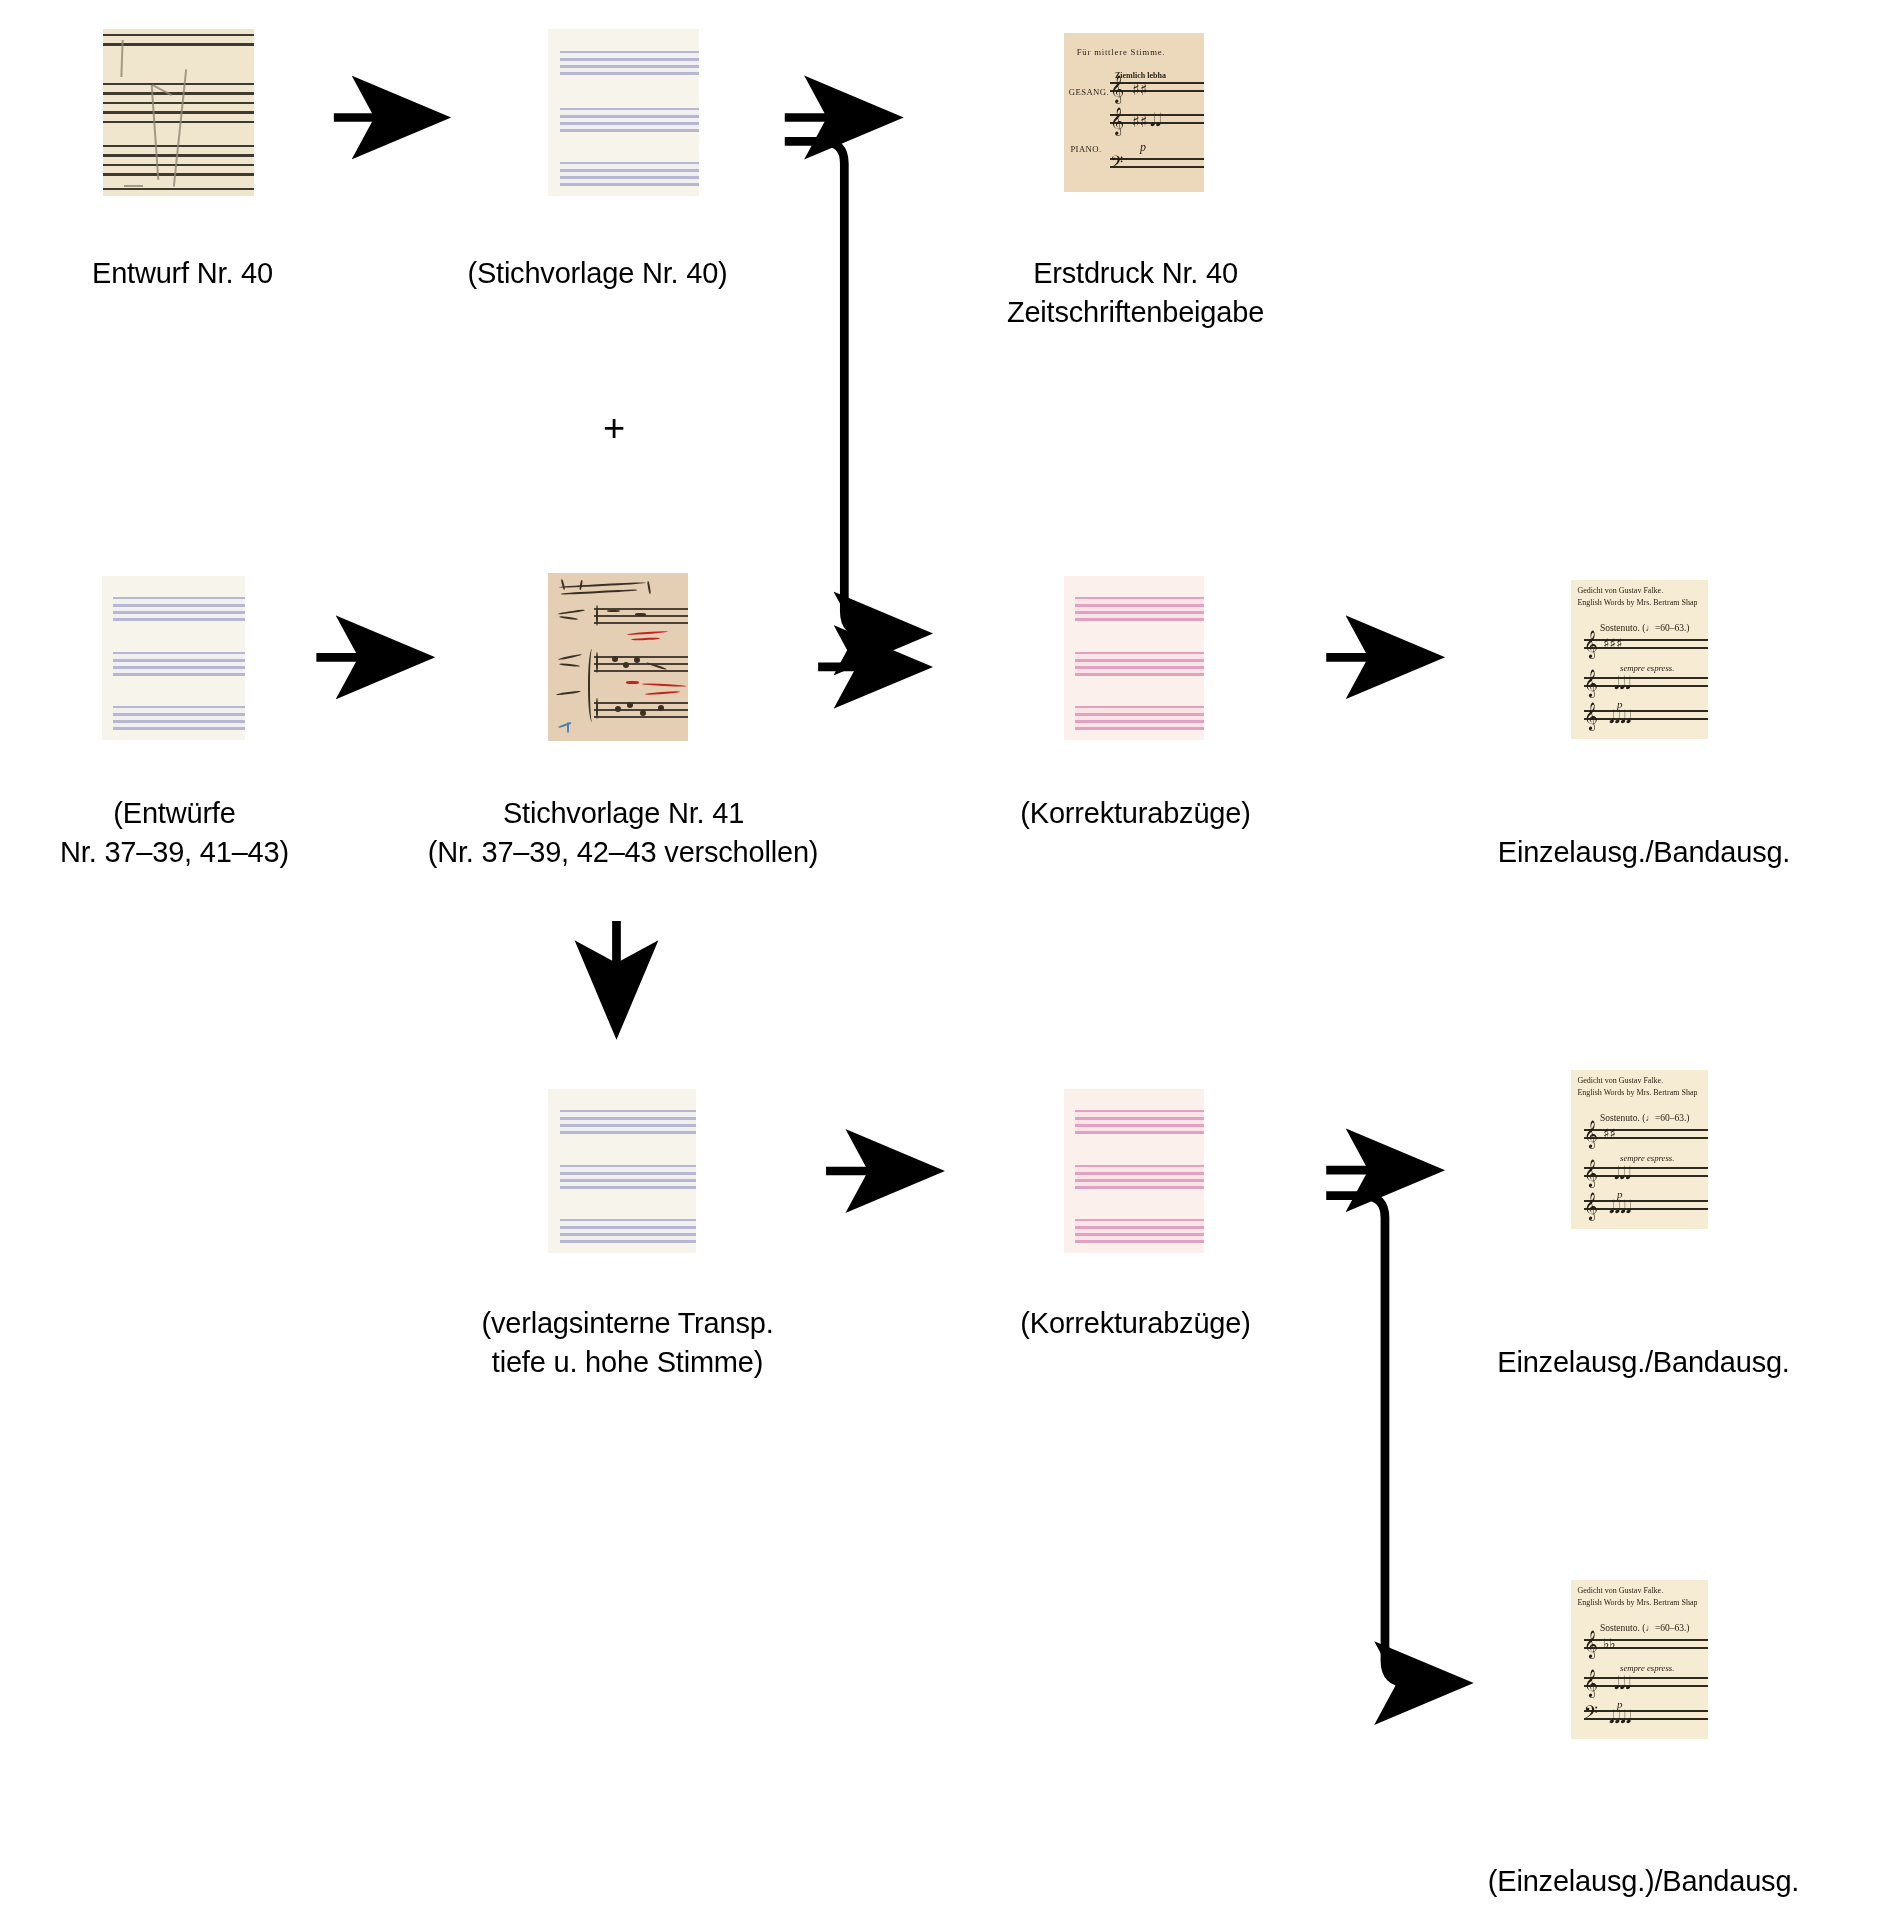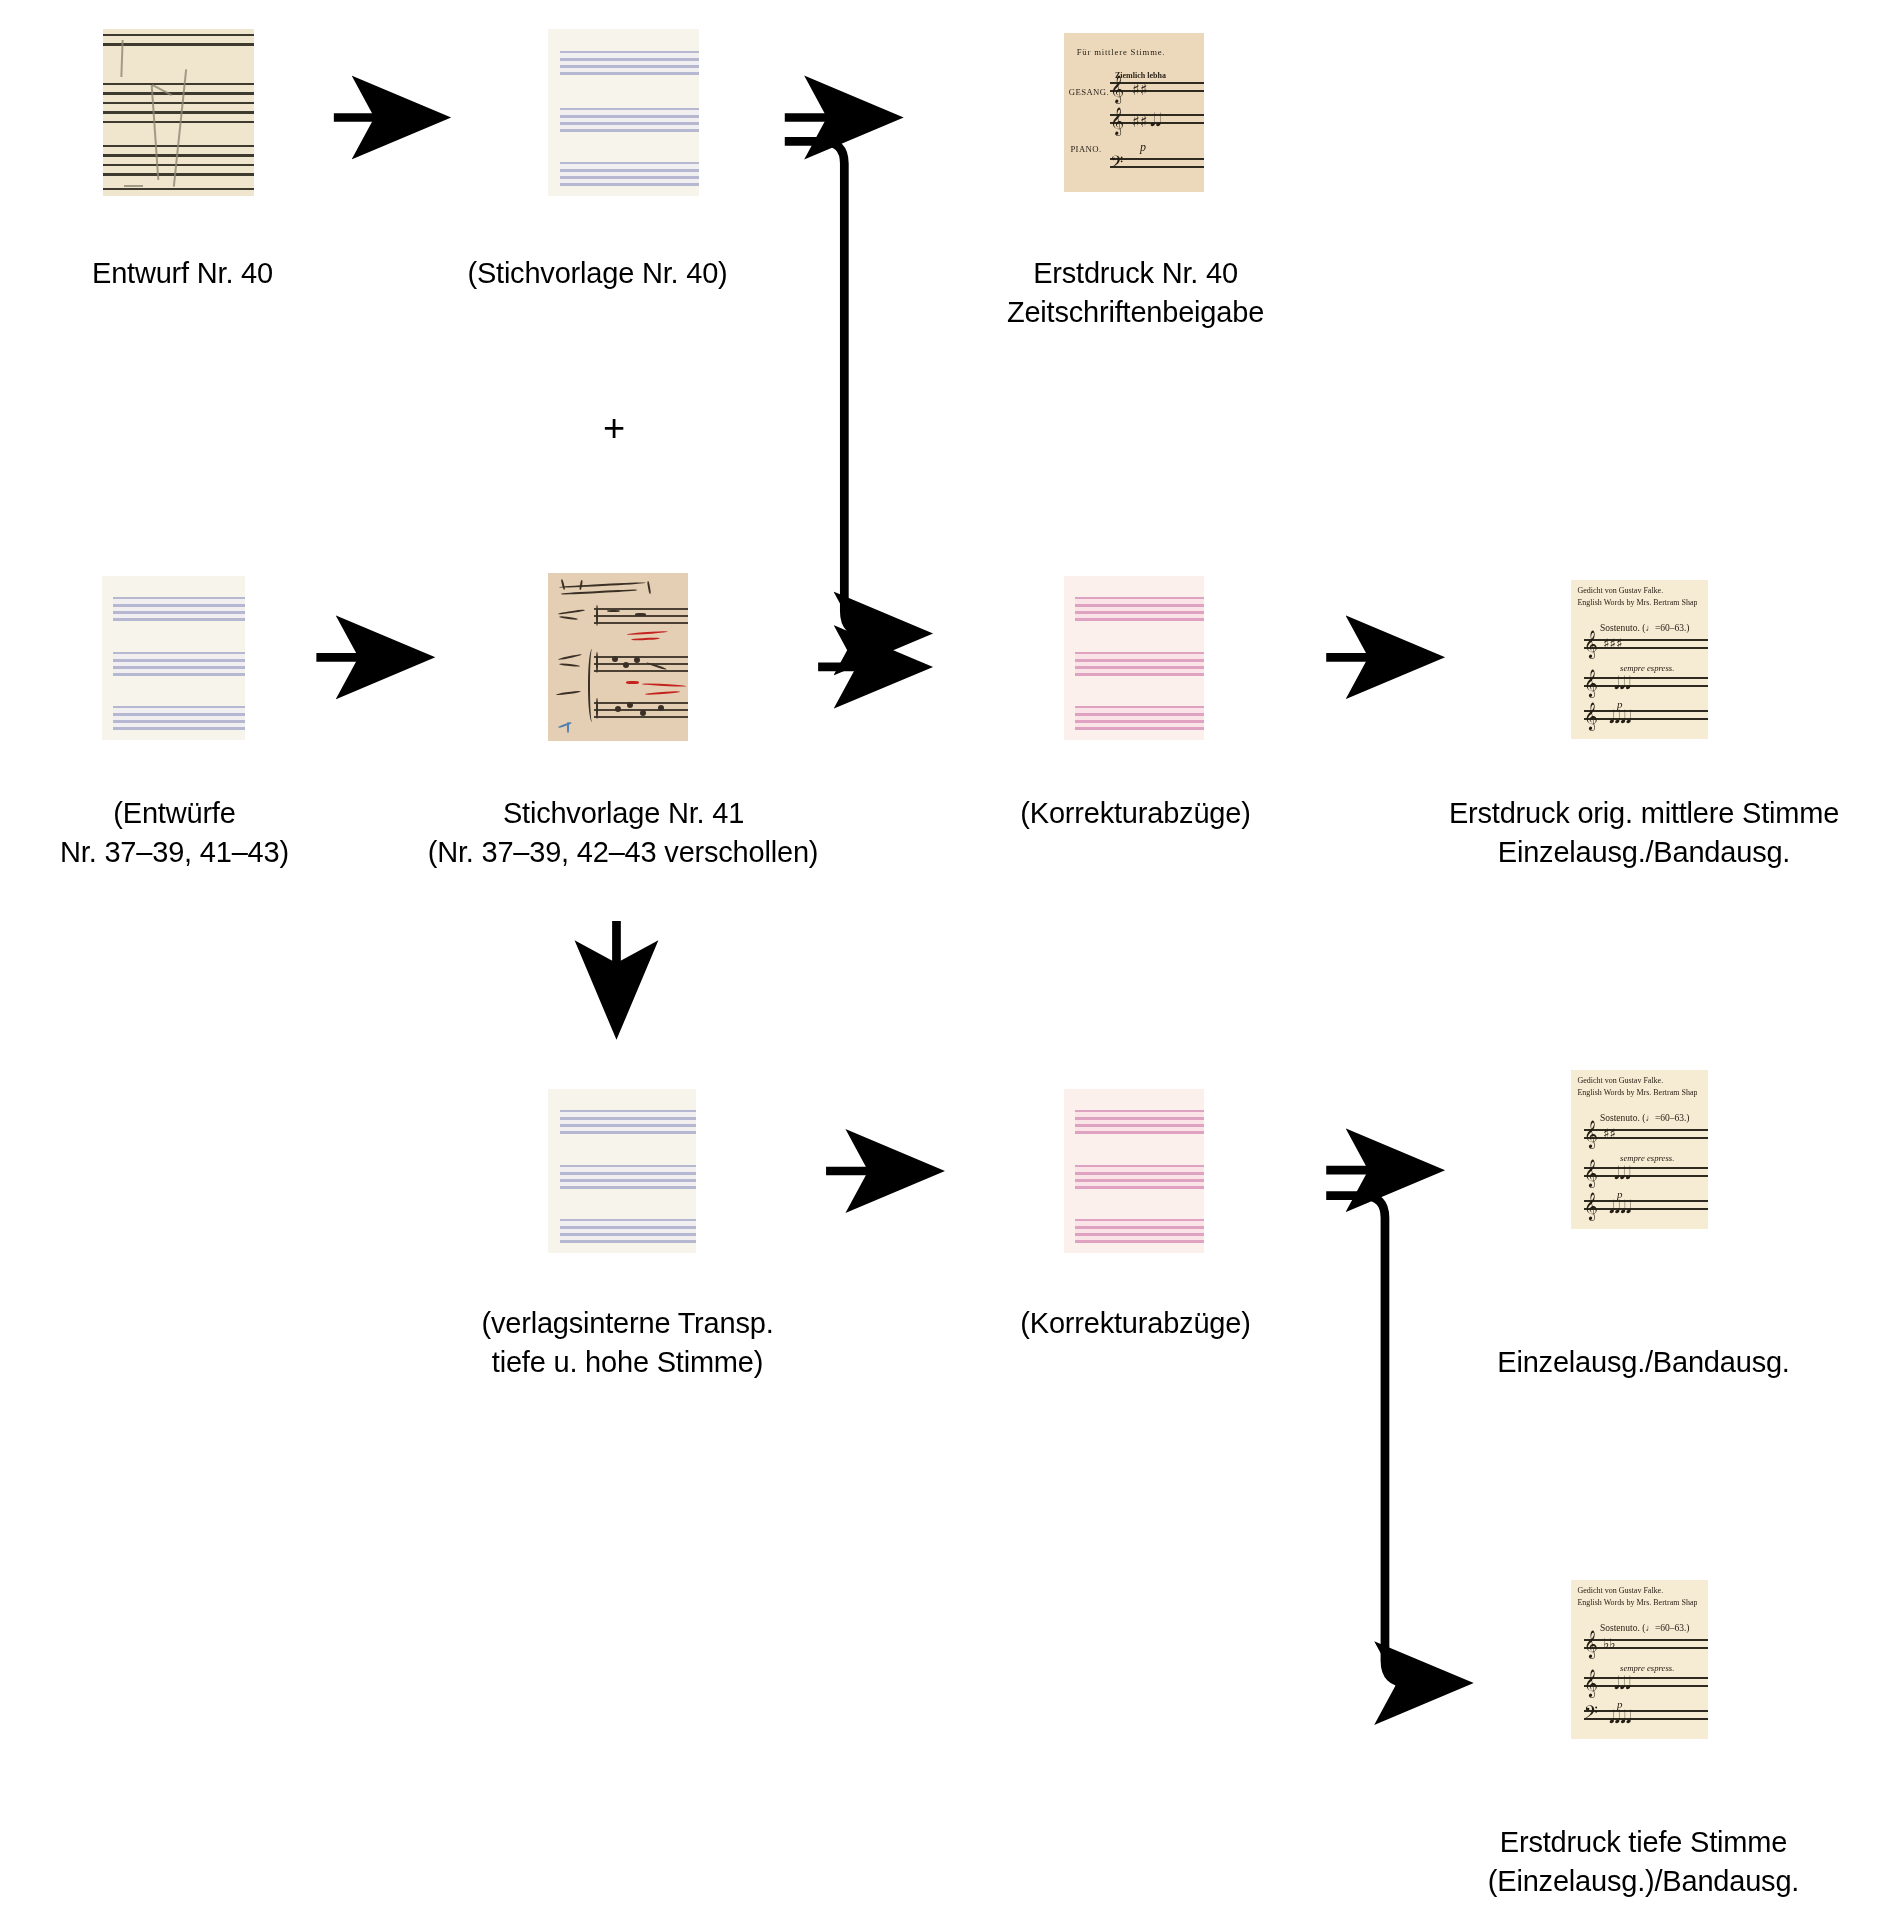--- a/index.html
+++ b/index.html
@@ -359,21 +359,20 @@
       <div class="ptext ital" style="left:49px; top:83px; font-size:8.7px;">sempre  espress.</div>
       <div class="pstaff" style="left:12.7px; top:97px; width:124px; height:14.3px;"></div>
       <div class="glyph" style="left:12.7px; top:91px; font-size:24px;">𝄞</div>
       <div class="glyph" style="left:43px; top:95px; font-size:17.5px;">𝅘𝅥𝅘𝅥𝅘𝅥</div>
       <div class="ptext ital" style="left:46px; top:118px; font-size:11px;">p</div>
       <div class="pstaff" style="left:12.7px; top:130px; width:124px; height:14.3px;"></div>
       <div class="glyph" style="left:12.7px; top:124px; font-size:24px;">𝄞</div>
       <div class="glyph" style="left:38px; top:129px; font-size:17.5px;">𝅘𝅥𝅘𝅥𝅘𝅥𝅘𝅥</div>
       <div class="brace" style="left:8px; top:92px; width:6.4px; height:57px;"></div>
     </div>
-    <div class="caption" style="left:1398px; top:794px; width:492px;">Erstdruck orig. mittlere Stimme</div>
     <div class="caption" style="left:1398px; top:833px; width:492px;">Einzelausg./Bandausg.</div>
   </div>
 
   <div class="node">
     <div class="thumb paper-blue" style="left:548px; top:1089px; width:148px; height:164px;">
       <div class="staff" style="top:20.6px;"></div>
       <div class="staff" style="top:76px;"></div>
       <div class="staff" style="top:130px;"></div>
     </div>
     <div class="caption" style="left:429px; top:1304px; width:397px;">(verlagsinterne Transp.</div>
@@ -421,18 +420,17 @@
       <div class="ptext ital" style="left:49px; top:83px; font-size:8.7px;">sempre  espress.</div>
       <div class="pstaff" style="left:12.7px; top:97px; width:124px; height:14.3px;"></div>
       <div class="glyph" style="left:12.7px; top:91px; font-size:24px;">𝄞</div>
       <div class="glyph" style="left:43px; top:95px; font-size:17.5px;">𝅘𝅥𝅘𝅥𝅘𝅥</div>
       <div class="ptext ital" style="left:46px; top:118px; font-size:11px;">p</div>
       <div class="pstaff" style="left:12.7px; top:130px; width:124px; height:14.3px;"></div>
       <div class="glyph" style="left:12.7px; top:124px; font-size:22px;">𝄢</div>
       <div class="glyph" style="left:38px; top:129px; font-size:17.5px;">𝅘𝅥𝅘𝅥𝅘𝅥𝅘𝅥</div>
       <div class="brace" style="left:8px; top:92px; width:6.4px; height:57px;"></div>
     </div>
-    <div class="caption" style="left:1421px; top:1823px; width:445px;">Erstdruck tiefe Stimme</div>
     <div class="caption" style="left:1421px; top:1862px; width:445px;">(Einzelausg.)/Bandausg.</div>
   </div>
 
 </div>
 
 
 </body></html>

